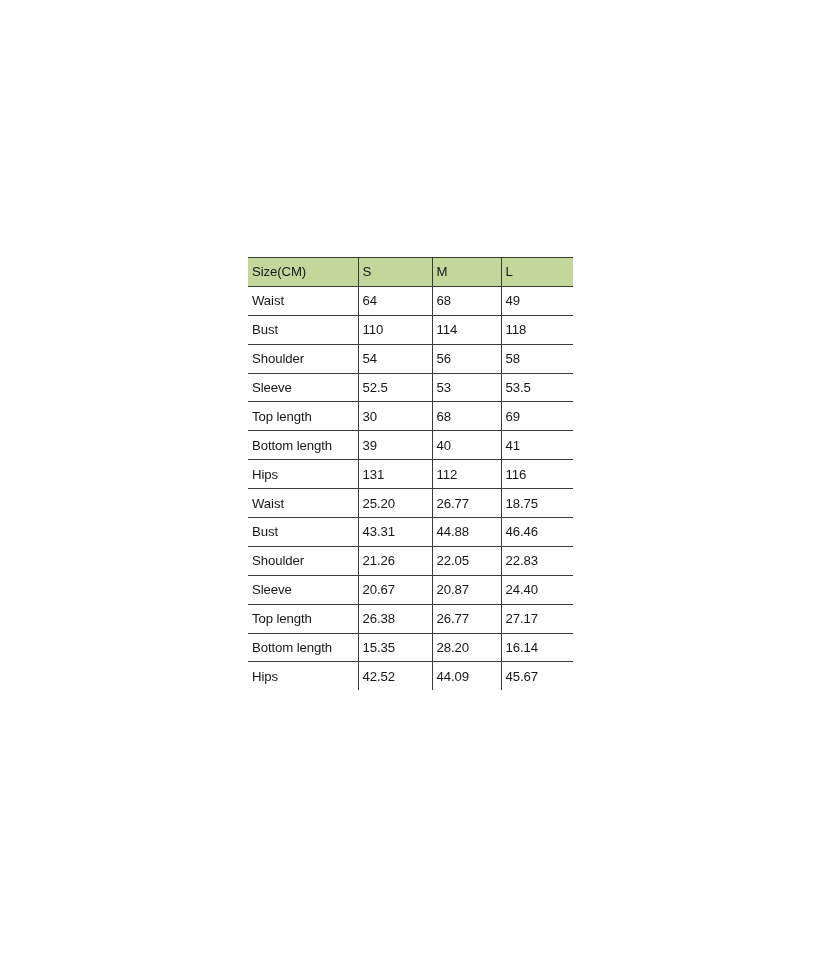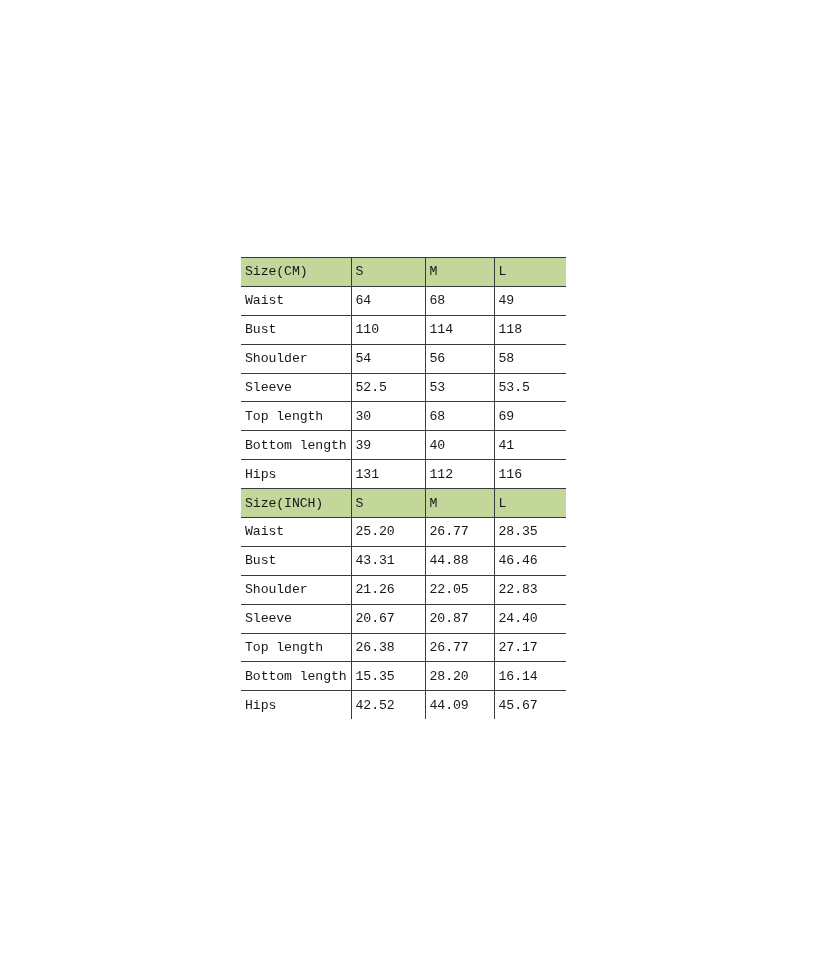--- a/index.html
+++ b/index.html
@@ -11,24 +11,23 @@
   body {
     width: 830px;
     height: 960px;
     position: relative;
     font-family: "Liberation Sans", "DejaVu Sans", sans-serif;
     overflow: hidden;
   }
 
   #size-chart-wrap {
     position: absolute;
-    left: 241px;
+    left: 248px;
     top: 257px;
     width: 325px;
-    font-family: Liberation Mono, monospace;
   }
 
   table.size-table {
     border-collapse: collapse;
     table-layout: fixed;
     width: 325px;
     font-size: 13.2px;
     color: #17181a;
   }
 
@@ -129,31 +128,25 @@
           <td class="data-cell">39</td>
           <td class="data-cell">40</td>
           <td class="data-cell">41</td>
         </tr>
         <tr>
           <td class="label-cell">Hips</td>
           <td class="data-cell">131</td>
           <td class="data-cell">112</td>
           <td class="data-cell">116</td>
         </tr>
-        <tr class="header-row">
-          <td class="label-cell">Size(INCH)</td>
-          <td class="data-cell">S</td>
-          <td class="data-cell">M</td>
-          <td class="data-cell">L</td>
-        </tr>
         <tr>
           <td class="label-cell">Waist</td>
           <td class="data-cell">25.20</td>
           <td class="data-cell">26.77</td>
-          <td class="data-cell">28.35</td>
+          <td class="data-cell">18.75</td>
         </tr>
         <tr>
           <td class="label-cell">Bust</td>
           <td class="data-cell">43.31</td>
           <td class="data-cell">44.88</td>
           <td class="data-cell">46.46</td>
         </tr>
         <tr>
           <td class="label-cell">Shoulder</td>
           <td class="data-cell">21.26</td>

